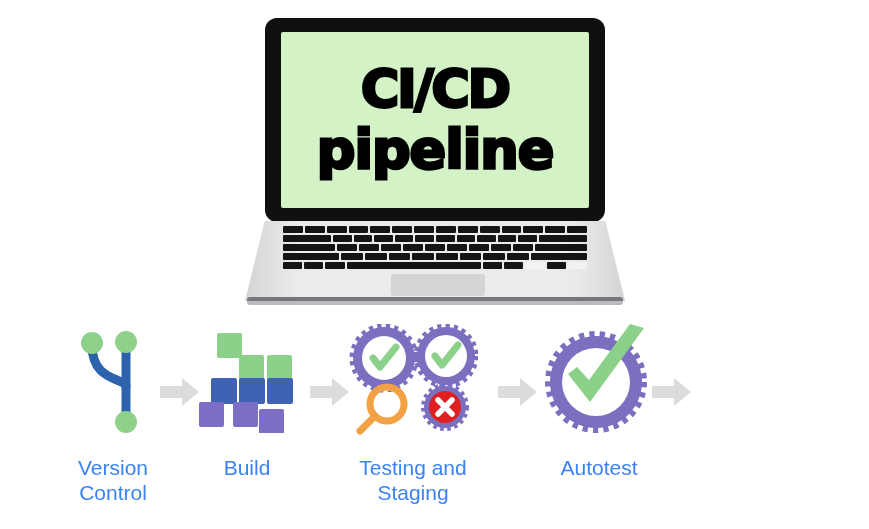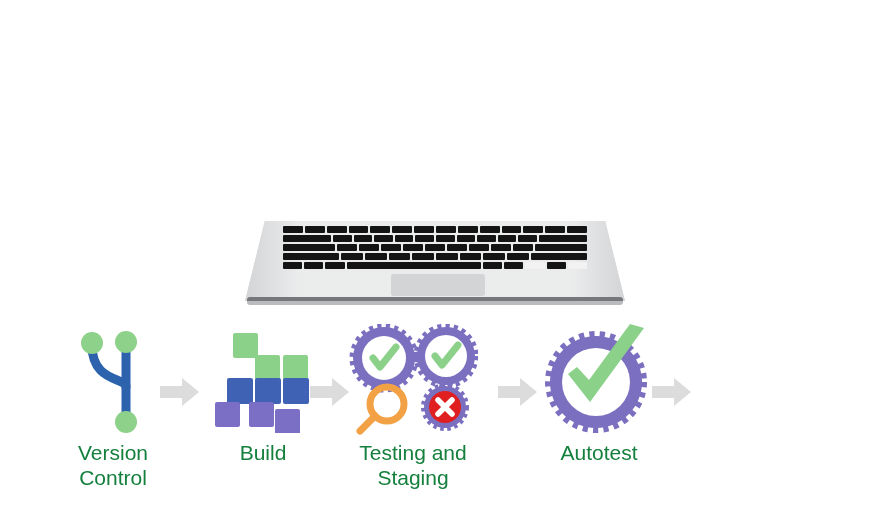--- a/index.html
+++ b/index.html
@@ -79,37 +79,43 @@
   }
   .stage-item{
     position:absolute;top:0;width:150px;height:200px;
     display:flex;flex-direction:column;align-items:center;
   }
   .icon-box{
     height:110px;width:150px;
     display:flex;align-items:center;justify-content:center;
   }
   .stage-label{
-    margin-top:6px;
+    margin-top:21px;
     font-family:"Liberation Sans", sans-serif;
-    font-size:21px;color:#15803d;
+    font-size:21px;color:#3b82f6;
     text-align:center;line-height:1.18;
     white-space:pre-line;
   }
   .arrow{
     position:absolute;top:52px;width:40px;height:30px;
   }
 </style>
 </head>
 <body>
 
 <div id="stage">
 
   <div id="laptop">
 
+    <div class="lid">
+      <div class="screen">
+        <div class="screen-line l1">CI/CD</div>
+        <div class="screen-line l2">pipeline</div>
+      </div>
+    </div>
 
     <div class="deck"></div>
     <div class="deck-shade"></div>
 
     <div class="keyboard">
       <div class="krow">
         <div class="key"></div>
         <div class="key"></div>
         <div class="key"></div>
         <div class="key"></div>
@@ -211,21 +217,21 @@
           <line x1="56" y1="18" x2="56" y2="96" stroke="#2d63ad" stroke-width="9" stroke-linecap="round"></line>
           <circle cx="22" cy="18" r="11" fill="#8ed18a"></circle>
           <circle cx="56" cy="17" r="11" fill="#8ed18a"></circle>
           <circle cx="56" cy="97" r="11" fill="#8ed18a"></circle>
         </svg>
       </div>
       <div class="stage-label">Version
 Control</div>
     </div>
 
-    <div class="stage-item" style="left:188px">
+    <div class="stage-item" style="left:172px">
       <div class="icon-box">
         <svg width="96" height="106" viewBox="0 0 96 106">
           <rect x="18" y="6" width="25" height="25" rx="2" fill="#8bd18a"></rect>
           <rect x="40" y="28" width="25" height="25" rx="2" fill="#8bd18a"></rect>
           <rect x="68" y="28" width="25" height="25" rx="2" fill="#8bd18a"></rect>
           <rect x="12" y="51" width="26" height="26" rx="2" fill="#3f62b4"></rect>
           <rect x="40" y="51" width="26" height="26" rx="2" fill="#3f62b4"></rect>
           <rect x="68" y="51" width="26" height="26" rx="2" fill="#3f62b4"></rect>
           <rect x="0" y="75" width="25" height="25" rx="2" fill="#7a6fc4"></rect>
           <rect x="34" y="75" width="25" height="25" rx="2" fill="#7a6fc4"></rect>

